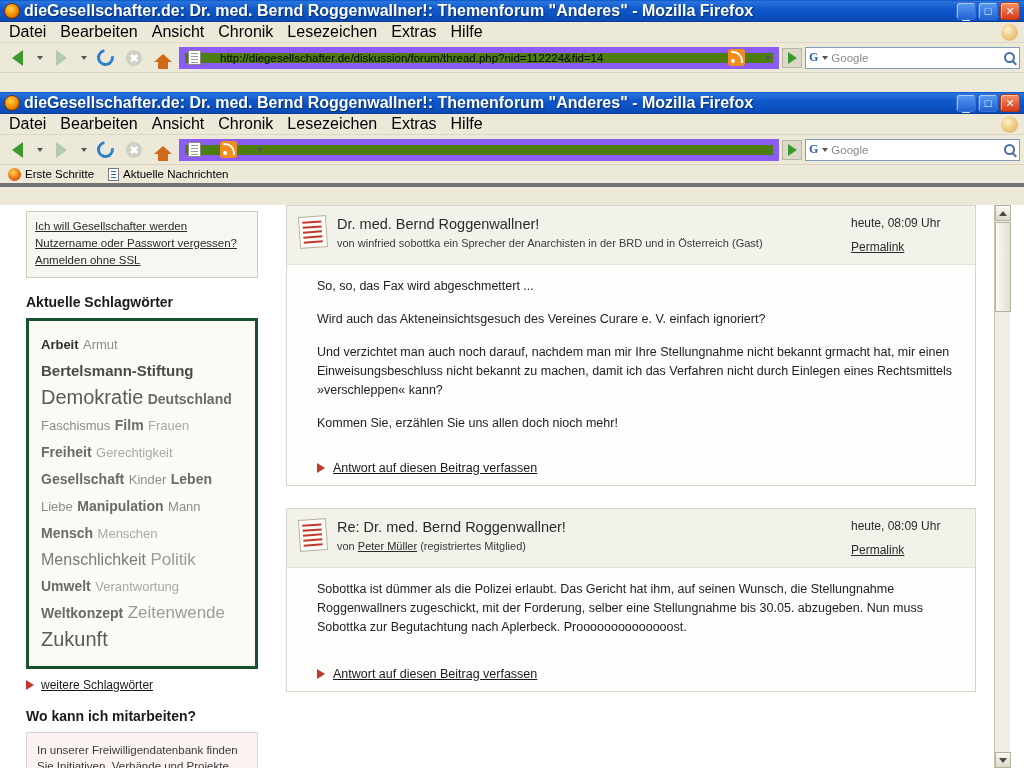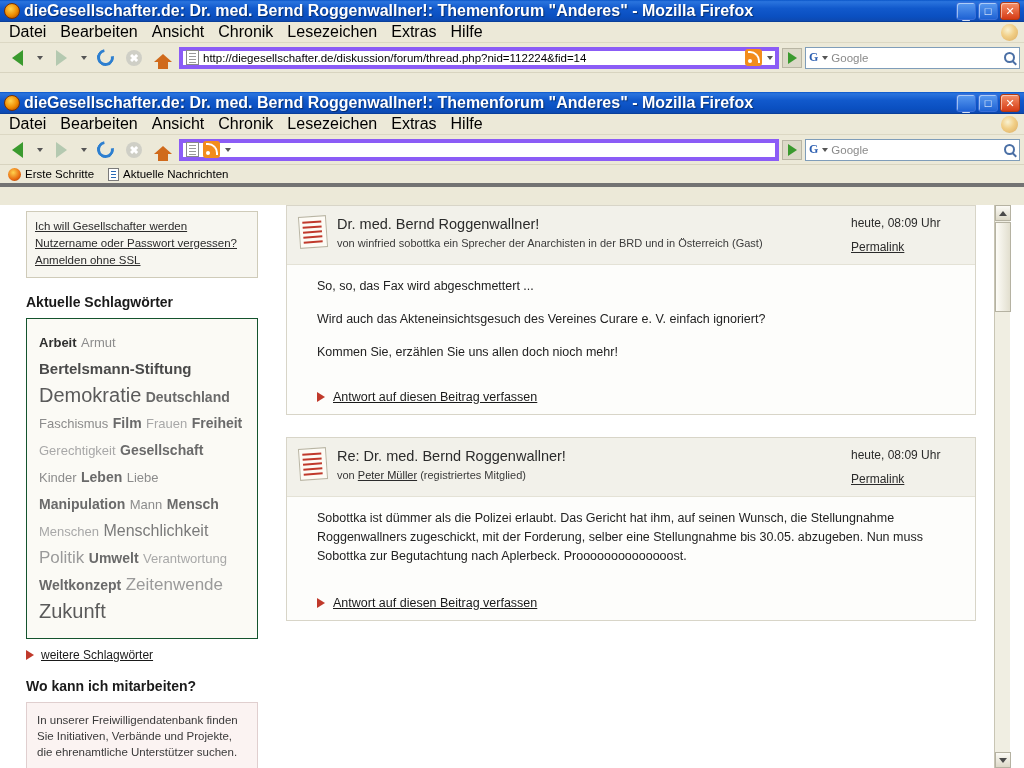--- a/index.html
+++ b/index.html
@@ -88,22 +88,22 @@
     color: #fff; font-size: 11px; line-height: 16px; text-align: center; font-weight: bold;
   }
   .home {
     width: 0; height: 0; border-left: 9px solid transparent; border-right: 9px solid transparent;
     border-bottom: 8px solid #d06a1b; position: relative;
   }
   .home::after {
     content: ""; position: absolute; left: -5px; top: 8px; width: 10px; height: 7px; background: #d06a1b;
   }
   .urlbar {
-    flex: 1 1 auto; height: 22px; background: #ffffff; border: 4px solid #8b5cf6;
-    display: flex; align-items: center; padding: 0 2px 0 3px; gap: 4px;
+    flex: 1 1 auto; height: 22px; background: #4d7c0f; border: 6px solid #8b5cf6;
+    display: flex; align-items: center; padding: 0 2px 0 3px; gap: 19px;
     font-size: 11.5px;
   }
   .page-ico { width: 13px; height: 15px; background: #fff; border: 1px solid #8a8a8a; position: relative; flex: 0 0 auto; }
   .page-ico::before { content: ""; position: absolute; left: 2px; top: 2px; right: 2px; height: 1px; background: #9a9a9a; box-shadow: 0 3px 0 #9a9a9a, 0 6px 0 #9a9a9a, 0 9px 0 #9a9a9a; }
   .url-text { flex: 1 1 auto; white-space: nowrap; overflow: hidden; color: #000; }
   .rss {
     width: 17px; height: 17px; background: #f28c1c; border-radius: 3px; flex: 0 0 auto;
     position: relative;
   }
   .rss::before { content: ""; position: absolute; left: 3px; bottom: 3px; width: 4px; height: 4px; background: #fff; border-radius: 50%; }
@@ -144,21 +144,21 @@
   
   .sidebar { position: absolute; left: 0; top: 0; width: 272px; padding: 0 14px 0 26px; }
   .login-box {
     border: 1px solid #cfcbb9; background: #f7f6f0;
     padding: 6px 8px 8px 8px; font-size: 11.5px;
     margin-top: 6px;
   }
   .login-box a { display: block; color: #2b2b2b; text-decoration: underline; line-height: 16px; margin-bottom: 1px; }
   .sb-h2 { font-size: 14px; font-weight: bold; color: #1a1a1a; margin: 16px 0 8px 0; }
   .tagcloud {
-    border: 1px solid #14532d; background: #fbfaf5; padding: 10px 12px 12px 12px;
+    border: 3px solid #14532d; background: #fbfaf5; padding: 10px 12px 12px 12px;
     line-height: 26px;
   }
   .tag { display: inline; white-space: nowrap; }
   .t1 { font-size: 13px; color: #2f2f2f; font-weight: bold; }
   .t2 { font-size: 13px; color: #8c8c8c; }
   .t3 { font-size: 15px; color: #4a4a4a; font-weight: bold; }
   .t4 { font-size: 20px; color: #5a5a5a; }
   .t5 { font-size: 17px; color: #9a9a9a; }
   .t6 { font-size: 14px; color: #6a6a6a; font-weight: bold; }
   .t7 { font-size: 13px; color: #a8a8a8; }
@@ -425,20 +425,21 @@
               </div>
             </div>
             <div class="post-side">
               <div>heute, 08:09 Uhr</div>
               <a class="permalink" href="#">Permalink</a>
             </div>
           </div>
           <div class="post-body">
             <p>So, so, das Fax wird abgeschmettert ...</p>
             <p>Wird auch das Akteneinsichtsgesuch des Vereines Curare e. V. einfach ignoriert?</p>
+            <p>Und verzichtet man auch noch darauf, nachdem man mir Ihre Stellungnahme nicht bekannt grmacht hat, mir einen Einweisungsbeschluss nicht bekannt zu machen, damit ich das Verfahren nicht durch Einlegen eines Rechtsmittels »verschleppen« kann?</p>
             <p style="margin-bottom:4px">Kommen Sie, erzählen Sie uns allen doch nioch mehr!</p>
           </div>
           <div class="reply-row">
             <div class="tri-red"></div>
             <a href="#">Antwort auf diesen Beitrag verfassen</a>
           </div>
         </div>
 
         <div class="post">
           <div class="post-head">

